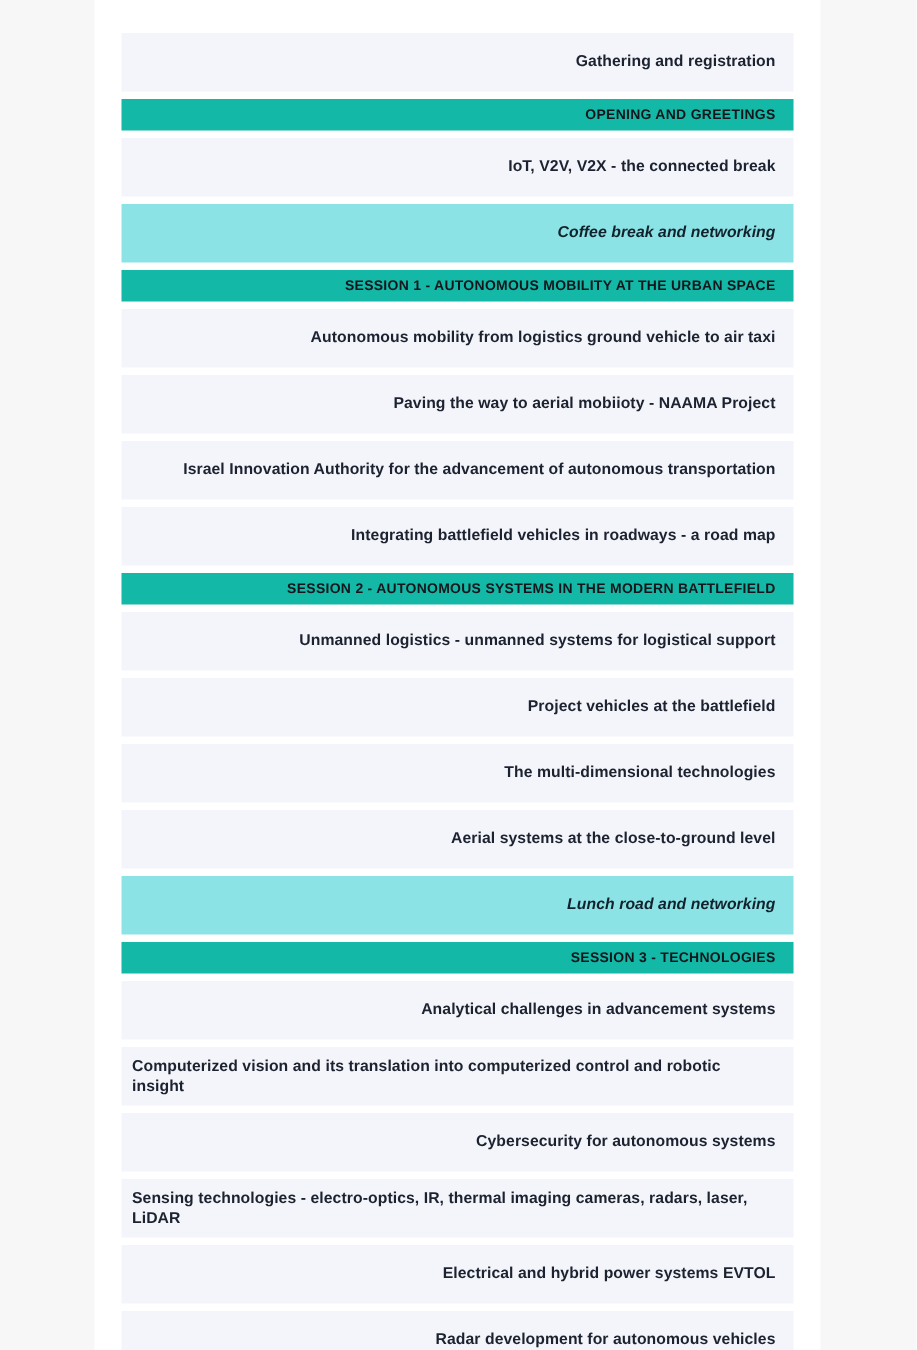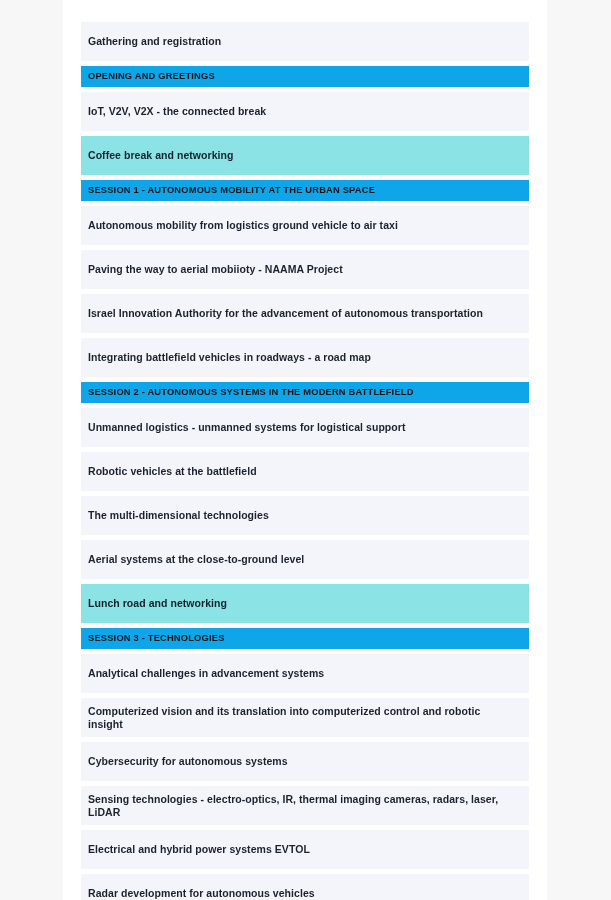--- a/index.html
+++ b/index.html
@@ -32,38 +32,39 @@
   }
   #agenda-list {
     width: 448px;
   }
   .agenda-row {
     position: relative;
     box-sizing: border-box;
     display: flex;
     align-items: center;
     width: 448px;
+    justify-content: flex-end;
   }
   
   .agenda-row.item {
     background: #f4f5fa;
     height: 39px;
     margin-bottom: 5px;
     padding: 0 12px 0 7px;
   }
   .agenda-row.item .row-label {
     font-size: 10.5px;
     font-weight: bold;
     color: #1c2230;
     letter-spacing: 0.05px;
     line-height: 13px;
   }
   
   .agenda-row.header {
-    background: #0ea5e9;
+    background: #14b8a6;
     height: 21px;
     margin-bottom: 5px;
     padding: 0 12px 0 7px;
   }
   .agenda-row.header .row-label {
     font-size: 9.3px;
     font-weight: bold;
     color: #14161c;
     letter-spacing: 0.2px;
     text-transform: uppercase;
@@ -75,20 +76,21 @@
     height: 39px;
     margin-bottom: 5px;
     padding: 0 12px 0 7px;
   }
   .agenda-row.break .row-label {
     font-size: 10.5px;
     font-weight: bold;
     color: #12222c;
     letter-spacing: 0.05px;
     line-height: 13px;
+    font-style: italic;
   }
 </style>
 </head>
 <body>
 
 <div id="agenda-page">
   <div id="agenda-panel">
     <div id="agenda-list">
         <div class="agenda-row item">
           <span class="row-label">Gathering and registration</span>
@@ -117,21 +119,21 @@
         <div class="agenda-row item">
           <span class="row-label">Integrating battlefield vehicles in roadways - a road map</span>
         </div>
         <div class="agenda-row header">
           <span class="row-label">SESSION 2 - AUTONOMOUS SYSTEMS IN THE MODERN BATTLEFIELD</span>
         </div>
         <div class="agenda-row item">
           <span class="row-label">Unmanned logistics - unmanned systems for logistical support</span>
         </div>
         <div class="agenda-row item">
-          <span class="row-label">Robotic vehicles at the battlefield</span>
+          <span class="row-label">Project vehicles at the battlefield</span>
         </div>
         <div class="agenda-row item">
           <span class="row-label">The multi-dimensional technologies</span>
         </div>
         <div class="agenda-row item">
           <span class="row-label">Aerial systems at the close-to-ground level</span>
         </div>
         <div class="agenda-row break">
           <span class="row-label">Lunch road and networking</span>
         </div>

